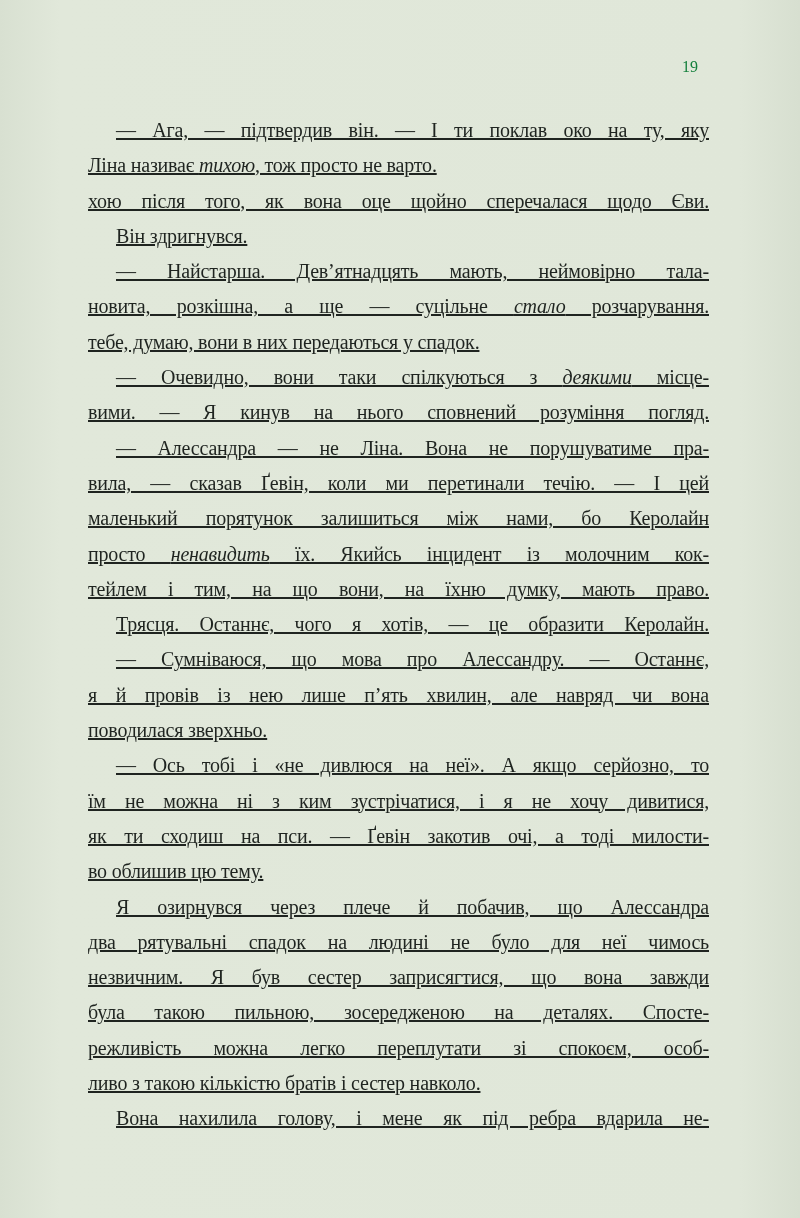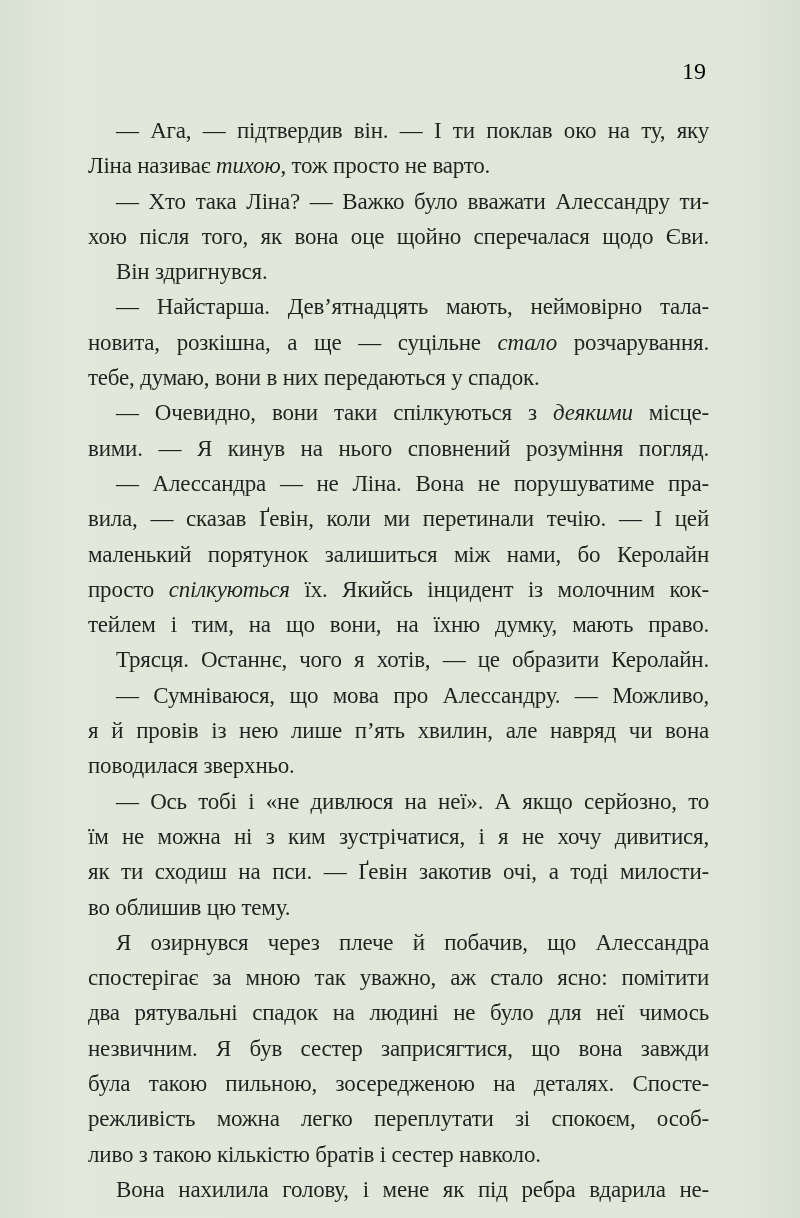--- a/index.html
+++ b/index.html
@@ -6,69 +6,68 @@
     body {
       width: 800px; height: 1218px; overflow: hidden;
       background: #dde5d6;
       background-image: linear-gradient(90deg, #d8e0d1 0px, #e1e8da 60px, #e0e7d9 740px, #d7dfd0 800px);
       font-family: "Liberation Serif", "DejaVu Serif", serif;
       color: #1f2420;
       position: relative;
     }
     .page-number {
       position: absolute; top: 58px; left: 682px;
-      font-size: 24px; color: #000000;
+      font-size: 16px; color: #15803d;
     }
     .text-block {
       position: absolute; top: 113px; left: 88px; width: 621px;
     }
     .line {
       display: block;
-      font-size: 23px;
+      font-size: 20px;
       line-height: 35.3px;
       height: 35.3px;
       white-space: nowrap;
       text-align: justify;
       text-align-last: justify;
       letter-spacing: -0.2px;
+      text-decoration: underline;
     }
     .line.last { text-align-last: left; }
     .line.indent { padding-left: 28px; }
     .line em { font-style: italic; }
   </style>
 </head>
 <body>
 
 <div class="page-number">19</div>
 
 <div class="text-block" id="text-block">
     <span class="line indent"><span>— Ага, — підтвердив він. — І ти поклав око на ту, яку</span></span>
     <span class="line last"><span>Ліна називає </span><em>тихою</em><span>, тож просто не варто.</span></span>
-    <span class="line indent"><span>— Хто така Ліна? — Важко було вважати Алессандру ти-</span></span>
     <span class="line"><span>хою після того, як вона оце щойно сперечалася щодо Єви.</span></span>
     <span class="line indent last"><span>Він здригнувся.</span></span>
     <span class="line indent"><span>— Найстарша. Дев’ятнадцять мають, неймовірно тала-</span></span>
     <span class="line"><span>новита, розкішна, а ще — суцільне </span><em>стало</em><span> розчарування.</span></span>
     <span class="line last"><span>тебе, думаю, вони в них передаються у спадок.</span></span>
     <span class="line indent"><span>— Очевидно, вони таки спілкуються з </span><em>деякими</em><span> місце-</span></span>
     <span class="line"><span>вими. — Я кинув на нього сповнений розуміння погляд.</span></span>
     <span class="line indent"><span>— Алессандра — не Ліна. Вона не порушуватиме пра-</span></span>
     <span class="line"><span>вила, — сказав Ґевін, коли ми перетинали течію. — І цей</span></span>
     <span class="line"><span>маленький порятунок залишиться між нами, бо Керолайн</span></span>
-    <span class="line"><span>просто </span><em>спілкуються</em><span> їх. Якийсь інцидент із молочним кок-</span></span>
+    <span class="line"><span>просто </span><em>ненавидить</em><span> їх. Якийсь інцидент із молочним кок-</span></span>
     <span class="line"><span>тейлем і тим, на що вони, на їхню думку, мають право.</span></span>
     <span class="line indent"><span>Трясця. Останнє, чого я хотів, — це образити Керолайн.</span></span>
-    <span class="line indent"><span>— Сумніваюся, що мова про Алессандру. — Можливо,</span></span>
+    <span class="line indent"><span>— Сумніваюся, що мова про Алессандру. — Останнє,</span></span>
     <span class="line"><span>я й провів із нею лише п’ять хвилин, але навряд чи вона</span></span>
     <span class="line last"><span>поводилася зверхньо.</span></span>
     <span class="line indent"><span>— Ось тобі і «не дивлюся на неї». А якщо серйозно, то</span></span>
     <span class="line"><span>їм не можна ні з ким зустрічатися, і я не хочу дивитися,</span></span>
     <span class="line"><span>як ти сходиш на пси. — Ґевін закотив очі, а тоді милости-</span></span>
     <span class="line last"><span>во облишив цю тему.</span></span>
     <span class="line indent"><span>Я озирнувся через плече й побачив, що Алессандра</span></span>
-    <span class="line"><span>спостерігає за мною так уважно, аж стало ясно: помітити</span></span>
     <span class="line"><span>два рятувальні спадок на людині не було для неї чимось</span></span>
     <span class="line"><span>незвичним. Я був сестер заприсягтися, що вона завжди</span></span>
     <span class="line"><span>була такою пильною, зосередженою на деталях. Спосте-</span></span>
     <span class="line"><span>режливість можна легко переплутати зі спокоєм, особ-</span></span>
     <span class="line last"><span>ливо з такою кількістю братів і сестер навколо.</span></span>
     <span class="line indent"><span>Вона нахилила голову, і мене як під ребра вдарила не-</span></span>
   </div>
 
 </body></html>

